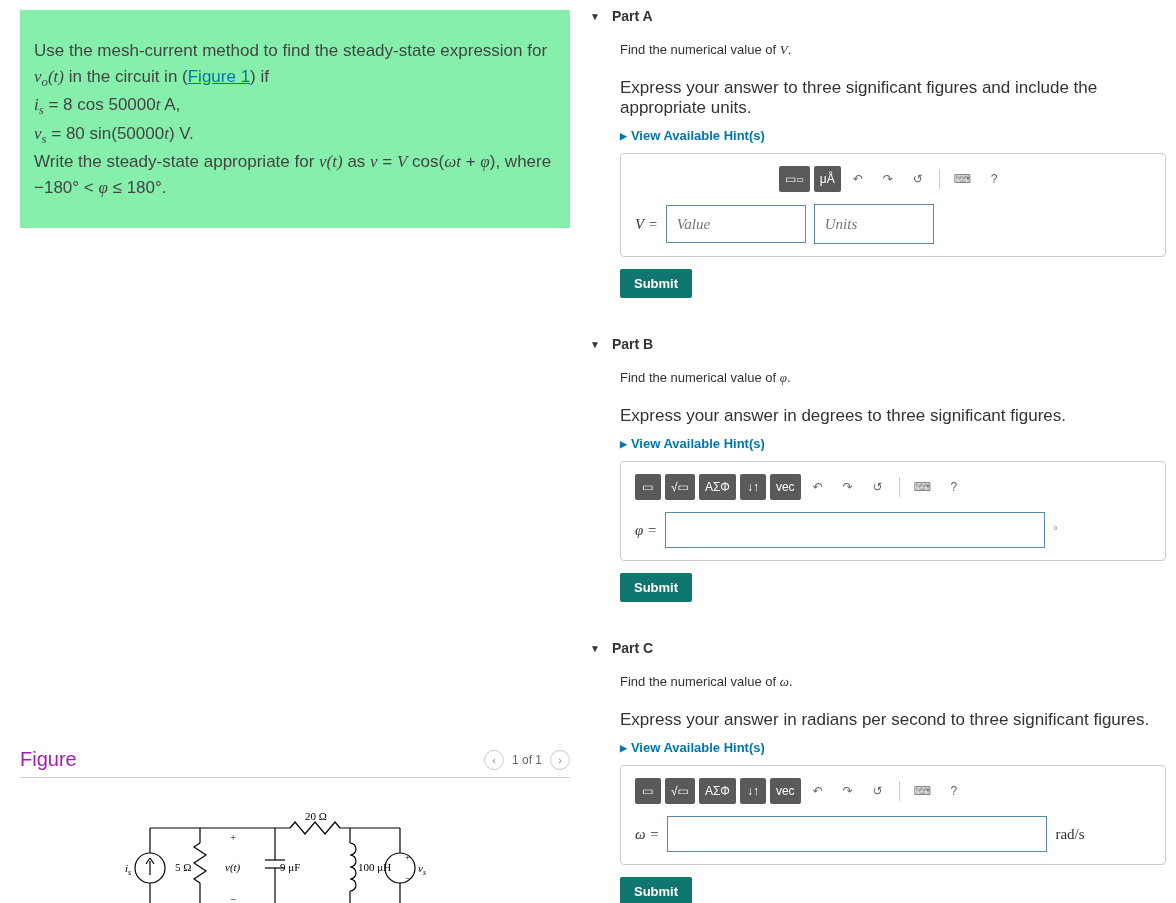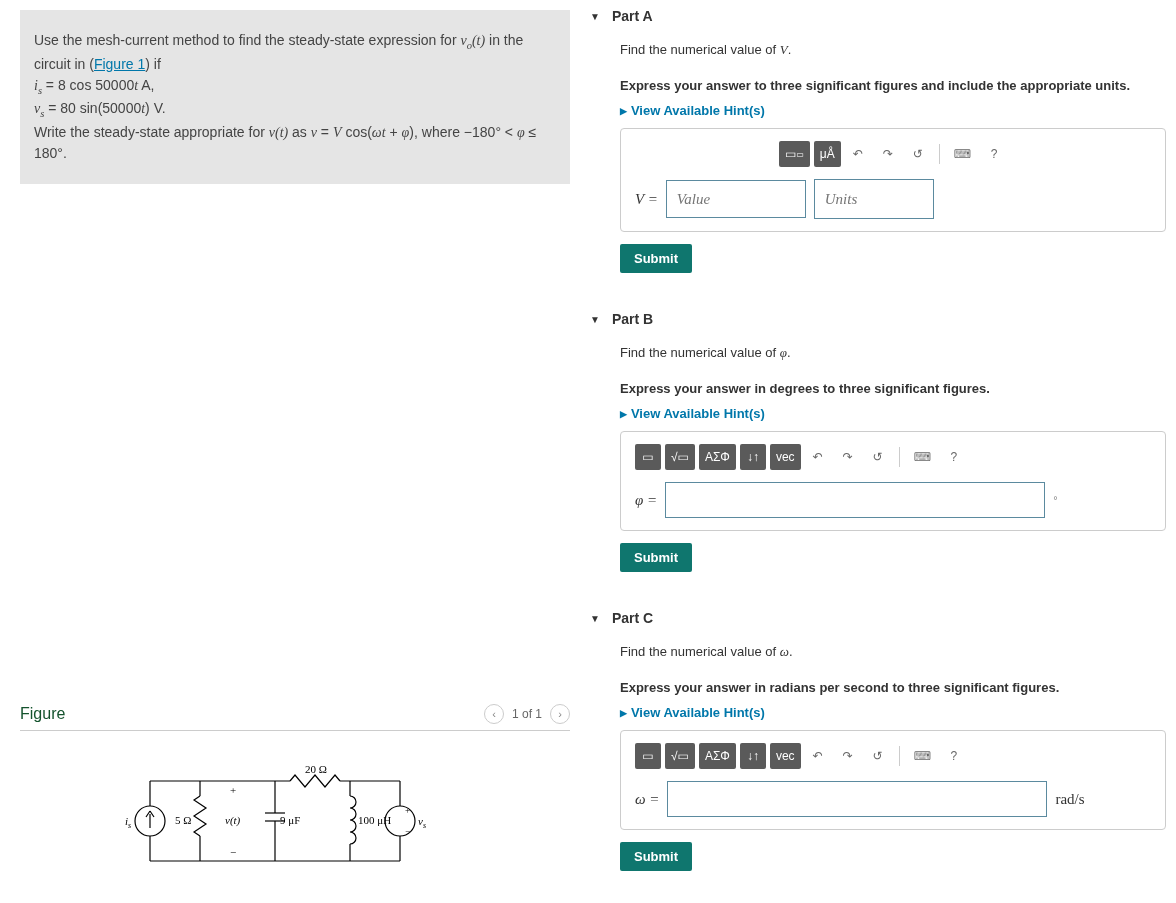--- a/index.html
+++ b/index.html
@@ -1,36 +1,36 @@
 <!DOCTYPE html>
 <html><head>
 <meta charset="utf-8">
 <style>
   * { box-sizing: border-box; margin: 0; padding: 0; }
   body { font-family: Arial, Helvetica, sans-serif; font-size: 13px; color: #333; background: #fff; }
   .container { display: flex; width: 1176px; }
   .left-col { width: 590px; padding: 10px 20px 10px 20px; position: relative; }
   .right-col { width: 586px; padding: 0 10px 10px 0; }
-  .problem-box { background: #e5e5e5; padding: 20px 14px; font-size: 14px; line-height: 1.5; color: #444; }
+  .problem-box { background: #86efac; padding: 28px 14px; font-size: 17px; line-height: 1.5; color: #444; }
   .problem-box a { color: #0077aa; text-decoration: underline; }
   .ital { font-style: italic; font-family: 'Times New Roman', serif; }
   .sub { font-size: 0.75em; vertical-align: sub; }
   .figure-panel { margin-top: 520px; }
   .figure-header { display: flex; justify-content: space-between; align-items: center; border-bottom: 1px solid #ccc; padding-bottom: 6px; }
-  .figure-title { font-size: 16px; color: #14532d; }
+  .figure-title { font-size: 20px; color: #a21caf; }
   .fig-nav { display: flex; align-items: center; gap: 8px; color: #666; font-size: 12px; }
   .fig-nav-btn { width: 20px; height: 20px; border: 1px solid #ccc; border-radius: 50%; display: flex; align-items: center; justify-content: center; background: #fff; font-size: 11px; color: #888; cursor: pointer; }
   .fig-body { padding: 30px 0 0 100px; }
   .part-block { margin-bottom: 30px; }
   .part-header { display: flex; align-items: center; gap: 12px; padding: 8px 0; cursor: pointer; }
   .part-toggle { font-size: 10px; color: #333; }
   .part-title { font-weight: bold; font-size: 14px; }
   .part-content { padding: 10px 0 0 30px; }
   .instr { margin-bottom: 6px; font-size: 13px; }
-  .instr-bold { font-weight: bold; margin-bottom: 10px; font-size: 13px; margin-top: 20px; }
+  .instr-bold { font-weight: normal; margin-bottom: 10px; font-size: 17px; margin-top: 20px; }
   .hints-link { color: #0077aa; font-weight: bold; font-size: 13px; cursor: pointer; display: flex; align-items: center; gap: 4px; margin-bottom: 10px; }
   .hints-link .tri { font-size: 9px; }
   .answer-box { border: 1px solid #ccc; border-radius: 4px; padding: 12px 14px; background: #fff; margin-bottom: 12px; }
   .toolbar { display: flex; gap: 4px; margin-bottom: 12px; align-items: center; }
   .toolbar.centered { justify-content: center; }
   .tb-btn { background: #5a5a5a; color: #fff; border: none; padding: 5px 6px; font-size: 12px; border-radius: 2px; cursor: pointer; min-width: 26px; height: 26px; display: flex; align-items: center; justify-content: center; }
   .tb-btn.light { background: transparent; color: #666; }
   .tb-sep { width: 1px; height: 20px; background: #ccc; margin: 0 4px; }
   .input-row { display: flex; align-items: center; gap: 8px; }
   .input-label { font-style: italic; font-family: 'Times New Roman', serif; font-size: 15px; }

